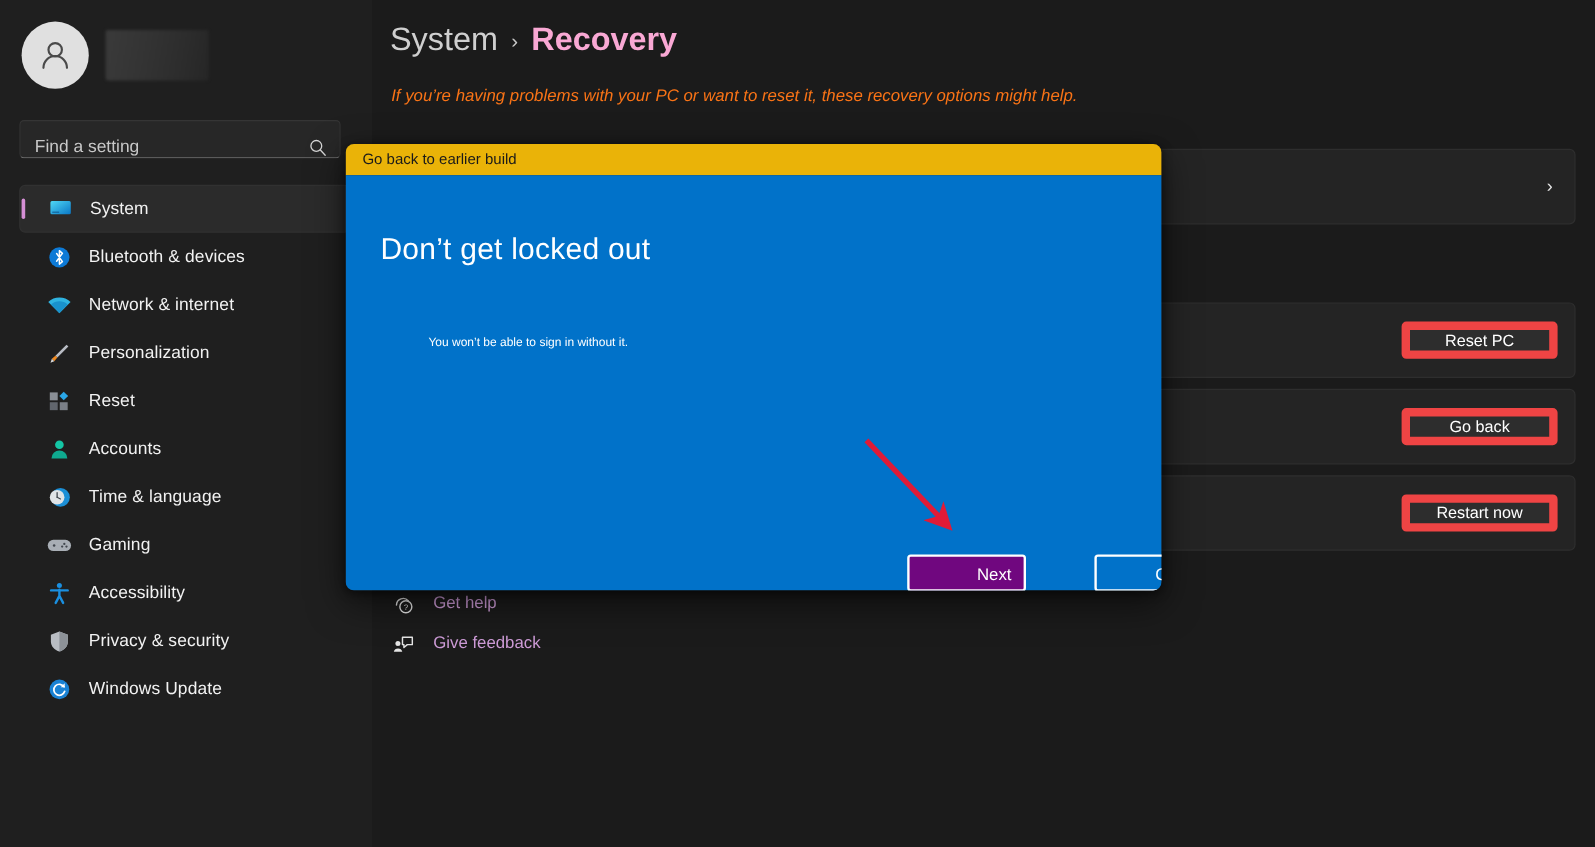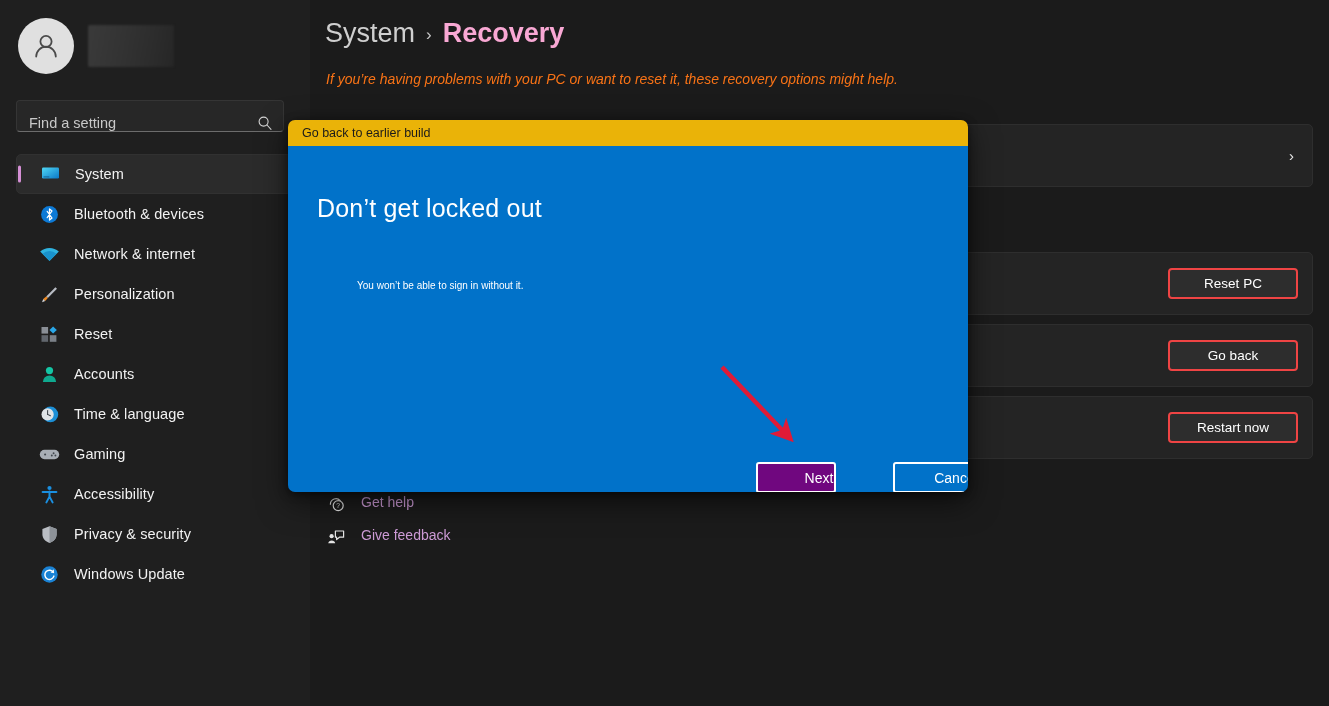--- a/index.html
+++ b/index.html
@@ -163,21 +163,21 @@
   }
   .card-chevron {
     color: #e8e8e8;
     font-size: 15px;
     padding-right: 4px;
   }
   .card-btn {
     min-width: 130px;
     height: 31px;
     background: #2d2d2d;
-    border: 2px solid #ef4444;
+    border: 7px solid #ef4444;
     border-radius: 4px;
     color: #ffffff;
     font-family: "Liberation Sans", sans-serif;
     font-size: 13.5px;
     cursor: default;
   }
 
   .help-link {
     position: absolute;
     left: 15px;
@@ -243,21 +243,21 @@
     color: #ffffff;
     margin-left: 40px;
   }
   #dialog-actions {
     position: absolute;
     left: 468px; top: 316px;
     display: flex;
     gap: 21px;
   }
   .dlg-btn {
-    width: 80px; height: 31px;
+    width: 99px; height: 31px;
     border: 2px solid #ffffff;
     border-radius: 3px;
     color: #ffffff;
     font-family: "Liberation Sans", sans-serif;
     font-size: 14px;
     cursor: default;
     display: flex;
     align-items: center;
     justify-content: center;
     padding-left: 46px;

